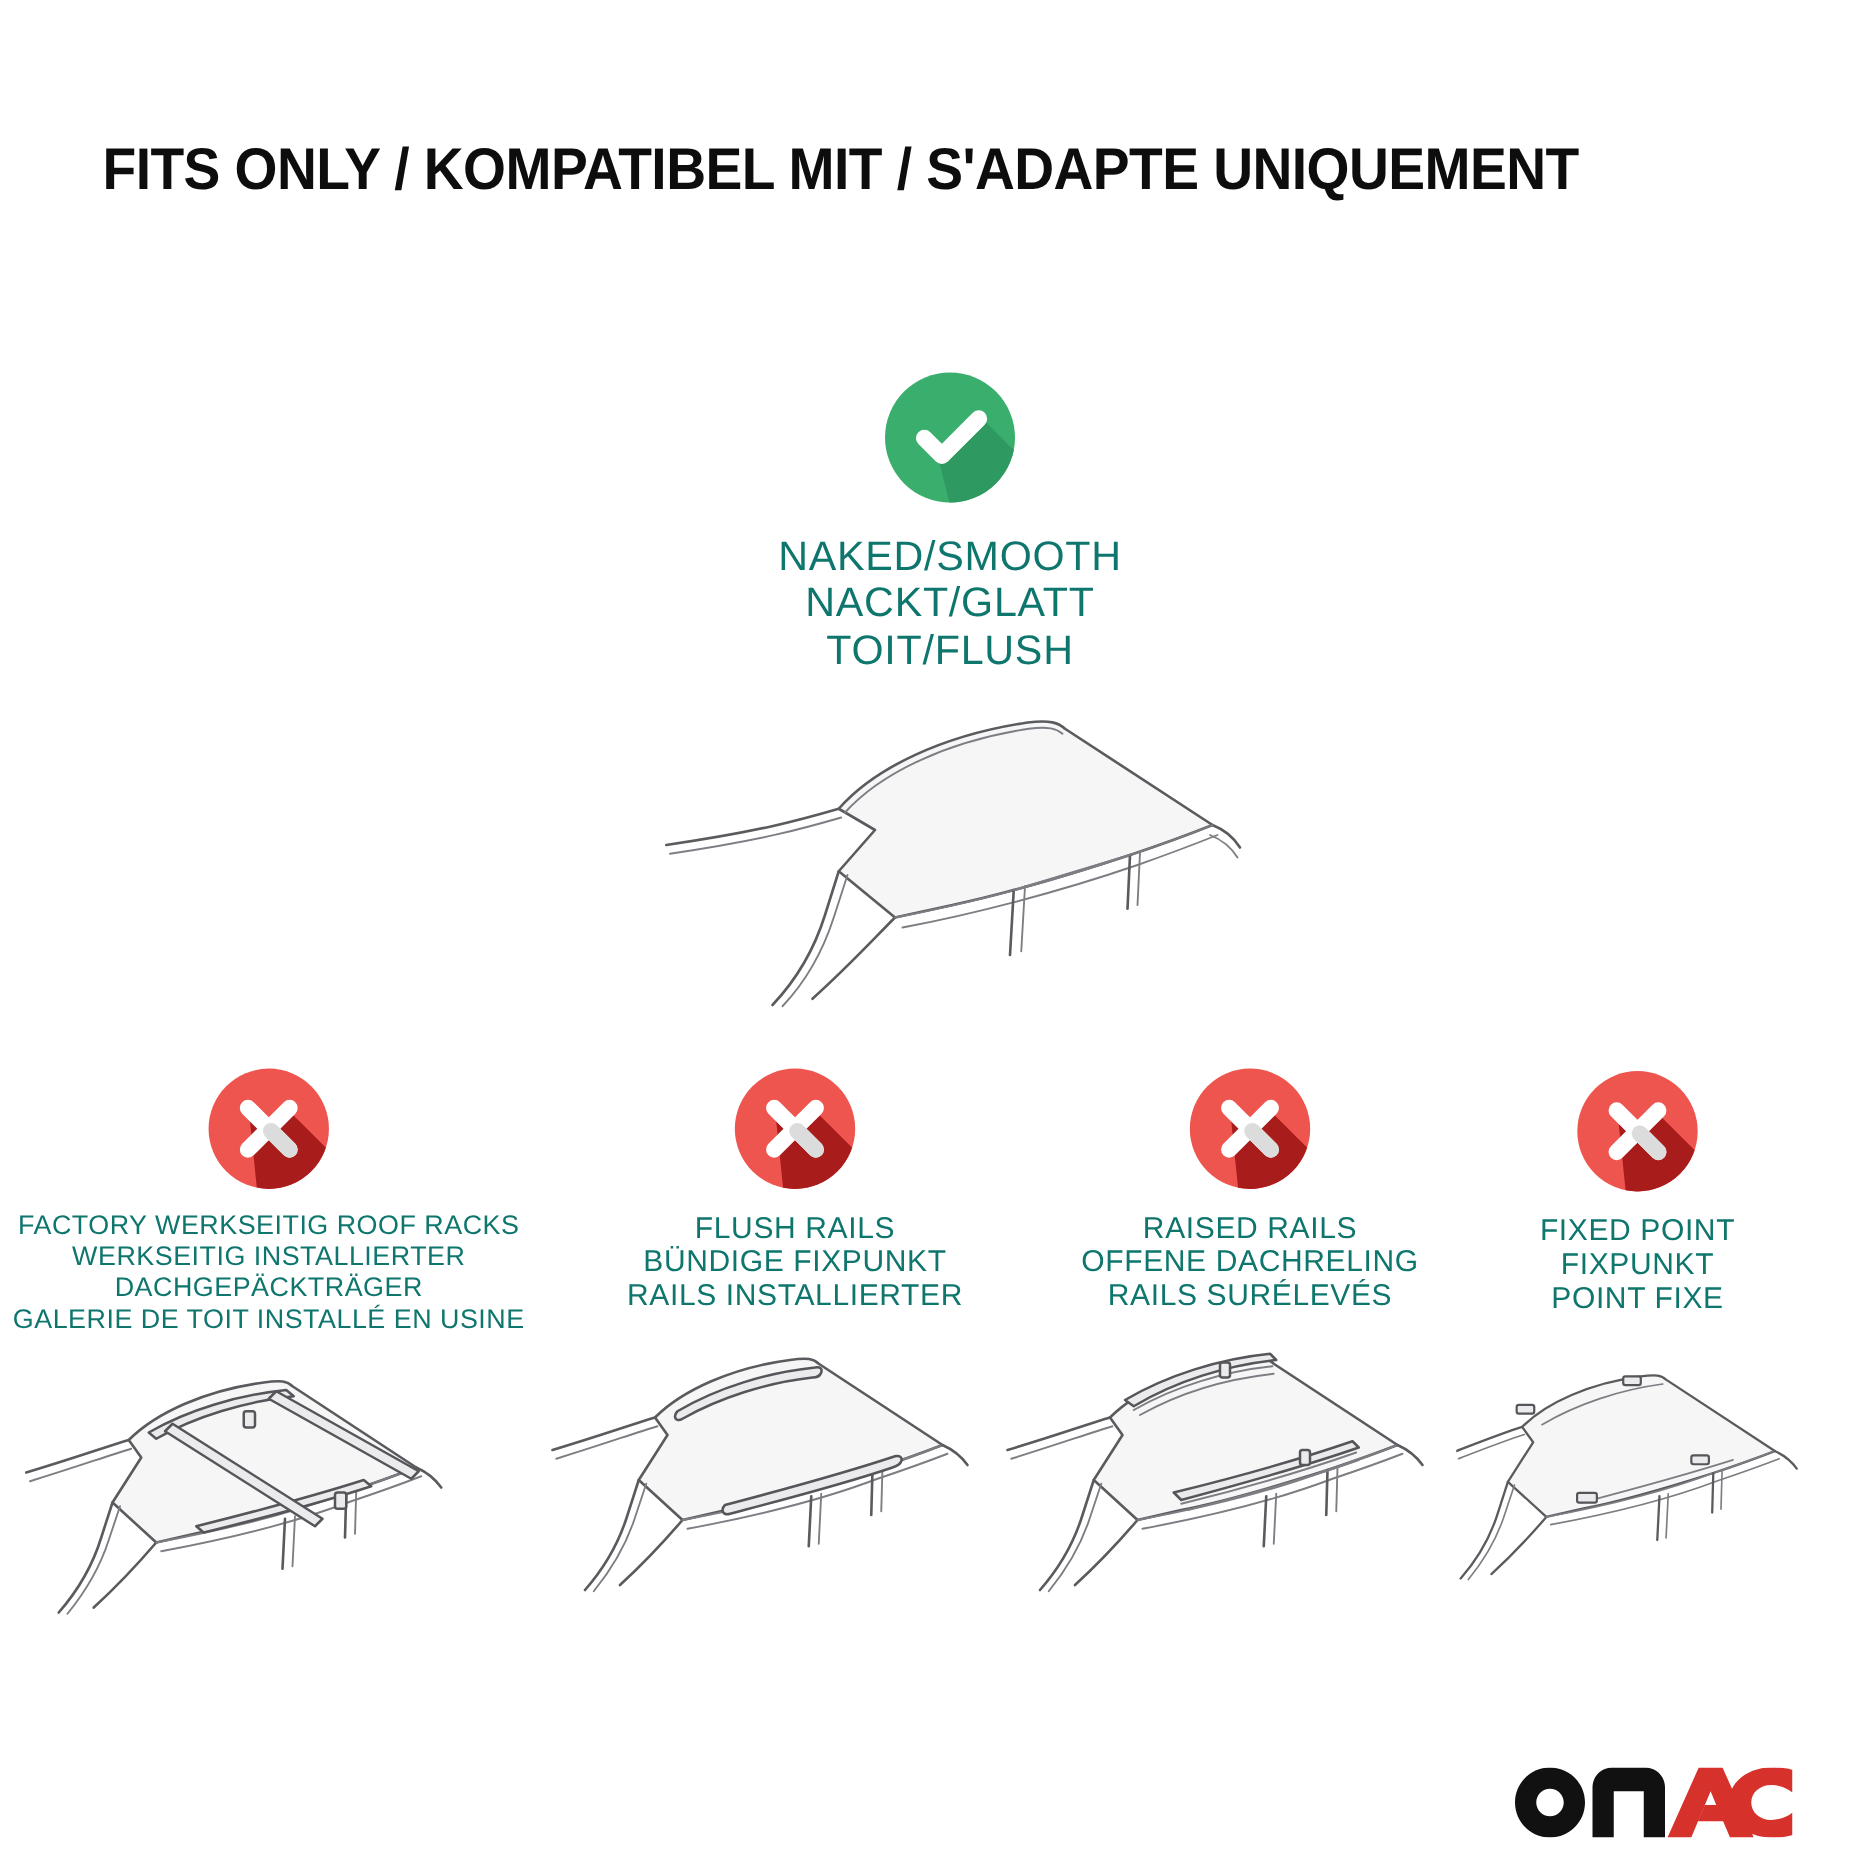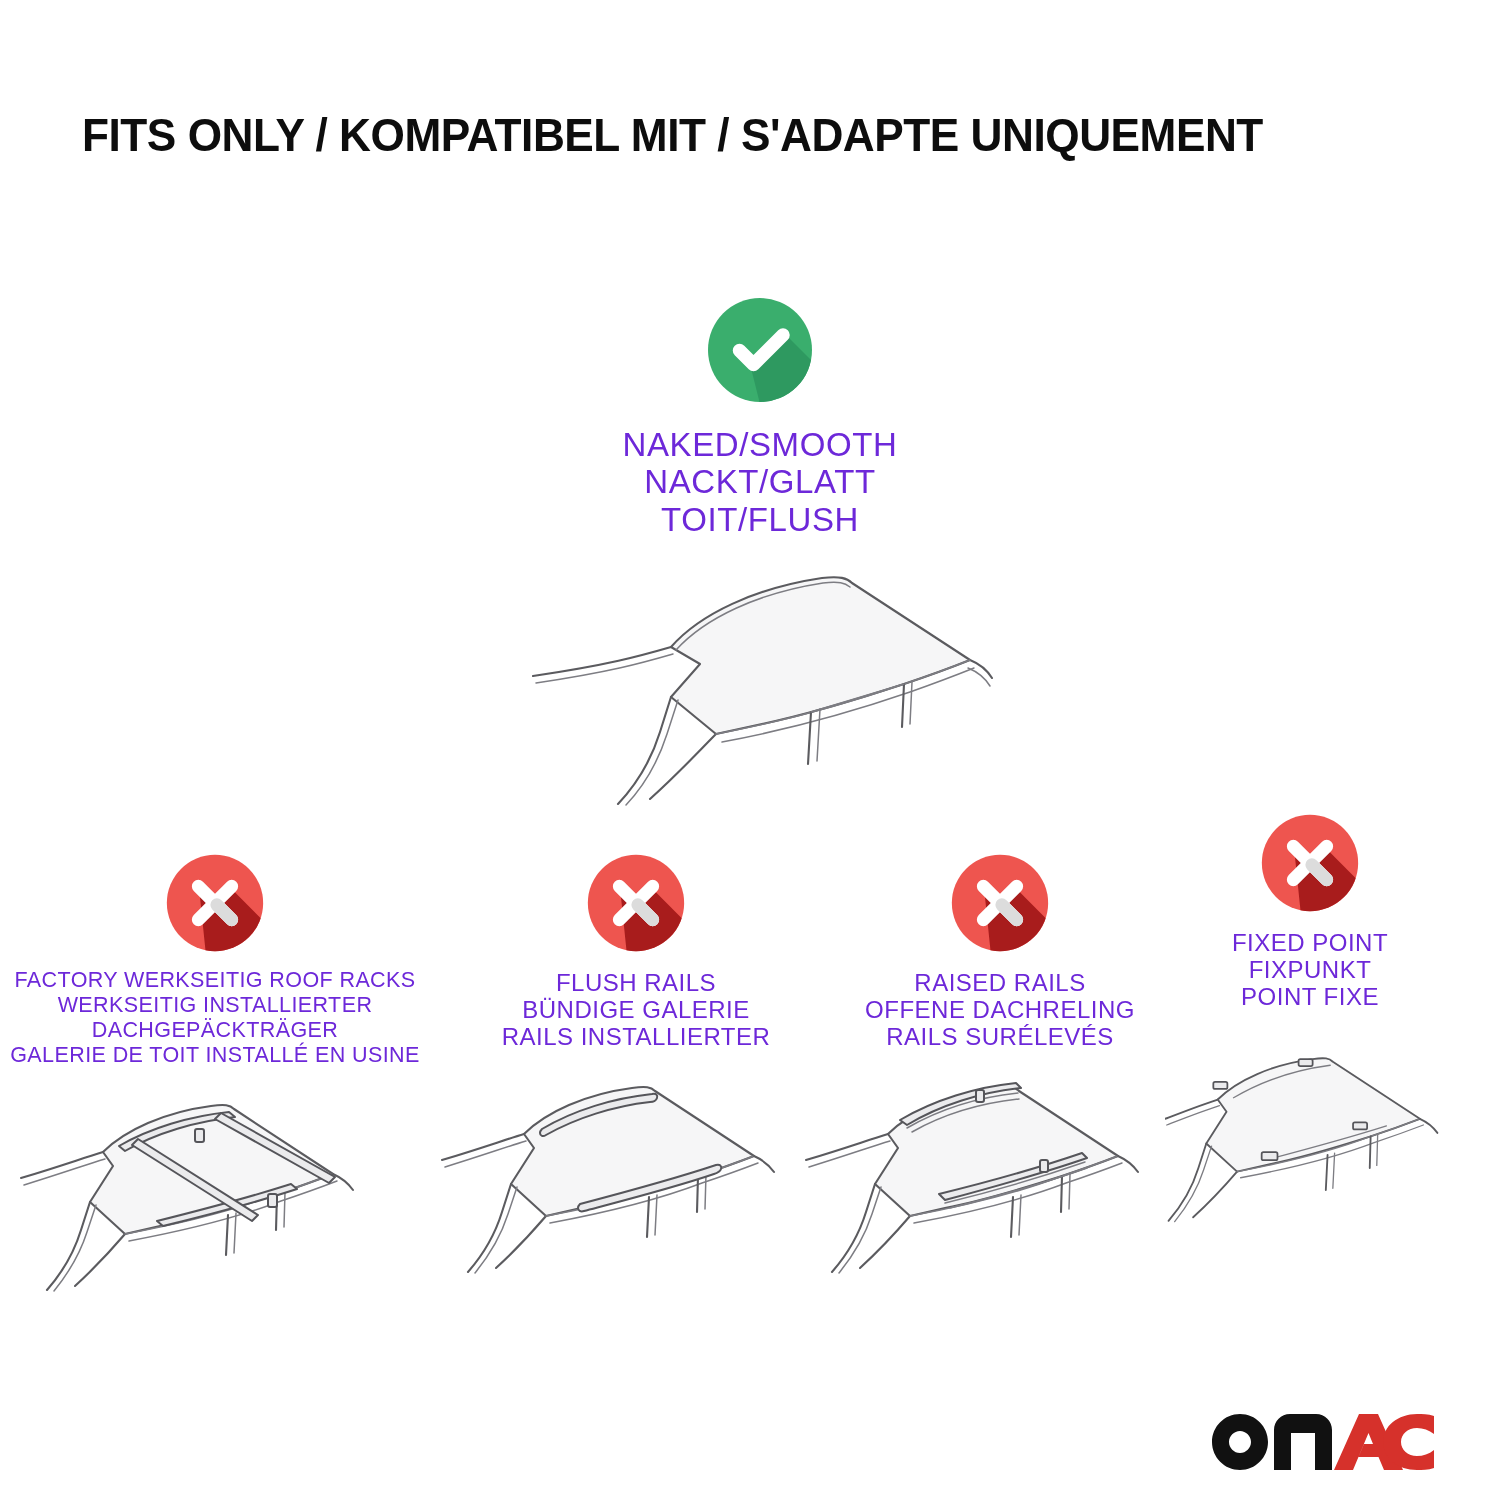--- a/index.html
+++ b/index.html
@@ -26,37 +26,37 @@
     transform:scaleX(0.94);
     transform-origin:left center;
     color:#0d0d0d;
   }
 
   
   .opt{position:absolute;text-align:center;}
   .opt .icon-wrap{display:flex;justify-content:center;align-items:flex-start;}
   .opt .labels{
     line-height:1.13;
-    color:#6d28d9;
+    color:#0f766e;
     letter-spacing:0.4px;
     font-weight:400;
   }
   .opt .labels div{white-space:nowrap;}
   .art{display:flex;justify-content:center;align-items:flex-start;}
 
   
   #good{ left:455px; top:296px; width:610px; }
   #good .labels{ font-size:33px; margin-top:22px; letter-spacing:0.6px;}
   #good .art{ margin-top:26px; }
 
   
   #bad-0{ left:10px;  top:853px; width:410px; }
   #bad-1{ left:436px; top:853px; width:400px; }
   #bad-2{ left:800px; top:853px; width:400px; }
-  #bad-3{ left:1165px;top:813px; width:290px; }
+  #bad-3{ left:1165px;top:855px; width:290px; }
 
   .opt.bad .labels{ font-size:24px; margin-top:16px; letter-spacing:0.5px; }
   #bad-0 .labels{ font-size:21.5px; letter-spacing:0.4px; line-height:1.16; margin-top:15px;}
   .opt.bad .art{ margin-top:22px; }
 
   
   .logo{
     position:absolute; right:42px; bottom:30px;
     display:flex; align-items:center;
     font-weight:bold;
@@ -213,21 +213,21 @@
           <line x1="72" y1="36" x2="36" y2="72"></line>
         </g>
         <g clip-path="url(#rclip1)">
           <line x1="56" y1="56" x2="72" y2="72" stroke="#dcdcdc" stroke-width="14" stroke-linecap="round"></line>
         </g>
       </svg>
     </div>
 
     <div class="labels">
       <div>FLUSH RAILS</div>
-      <div>BÜNDIGE GALERIE</div>
+      <div>BÜNDIGE FIXPUNKT</div>
       <div>RAILS INSTALLIERTER</div>
     </div>
 
     <div class="art">
       <svg class="roof" width="400" height="215" viewBox="0 0 400 215">
         <path class="fillpanel" d="M88 62 C110 40 150 22 196 16 C210 14 215 15 219 19
                  L318 84 C318 84 292 94 262 104 C218 118 176 130 145 136 L110 144
                  L75 112 L98 76 Z"></path>
         <path d="M88 62 C68 68 46 76 6 88"></path>
         <path class="thin" d="M90 69 C70 75 48 83 9 95"></path>

